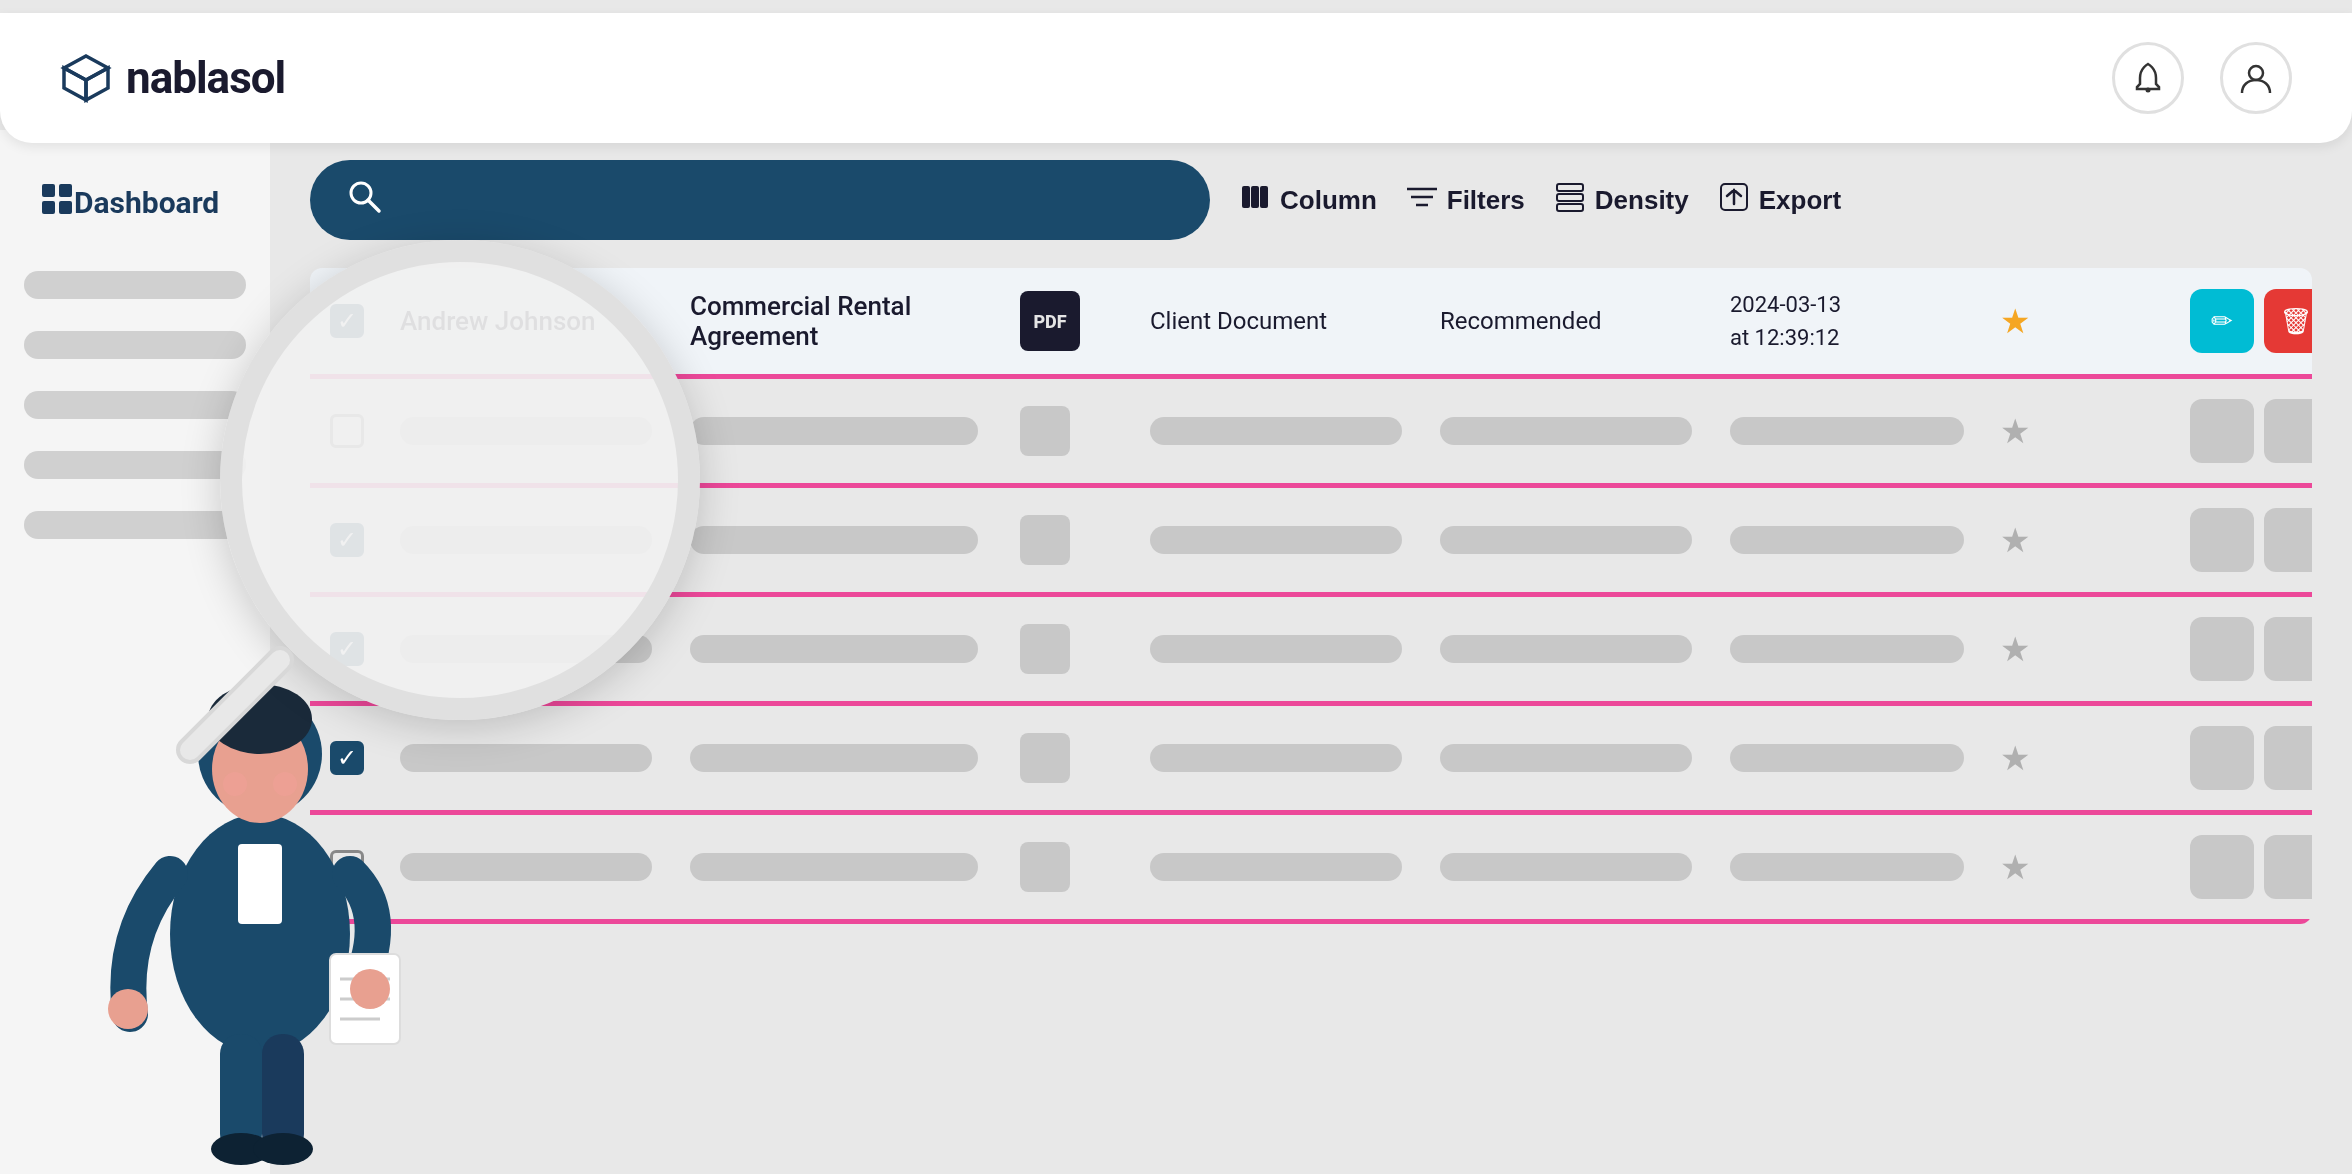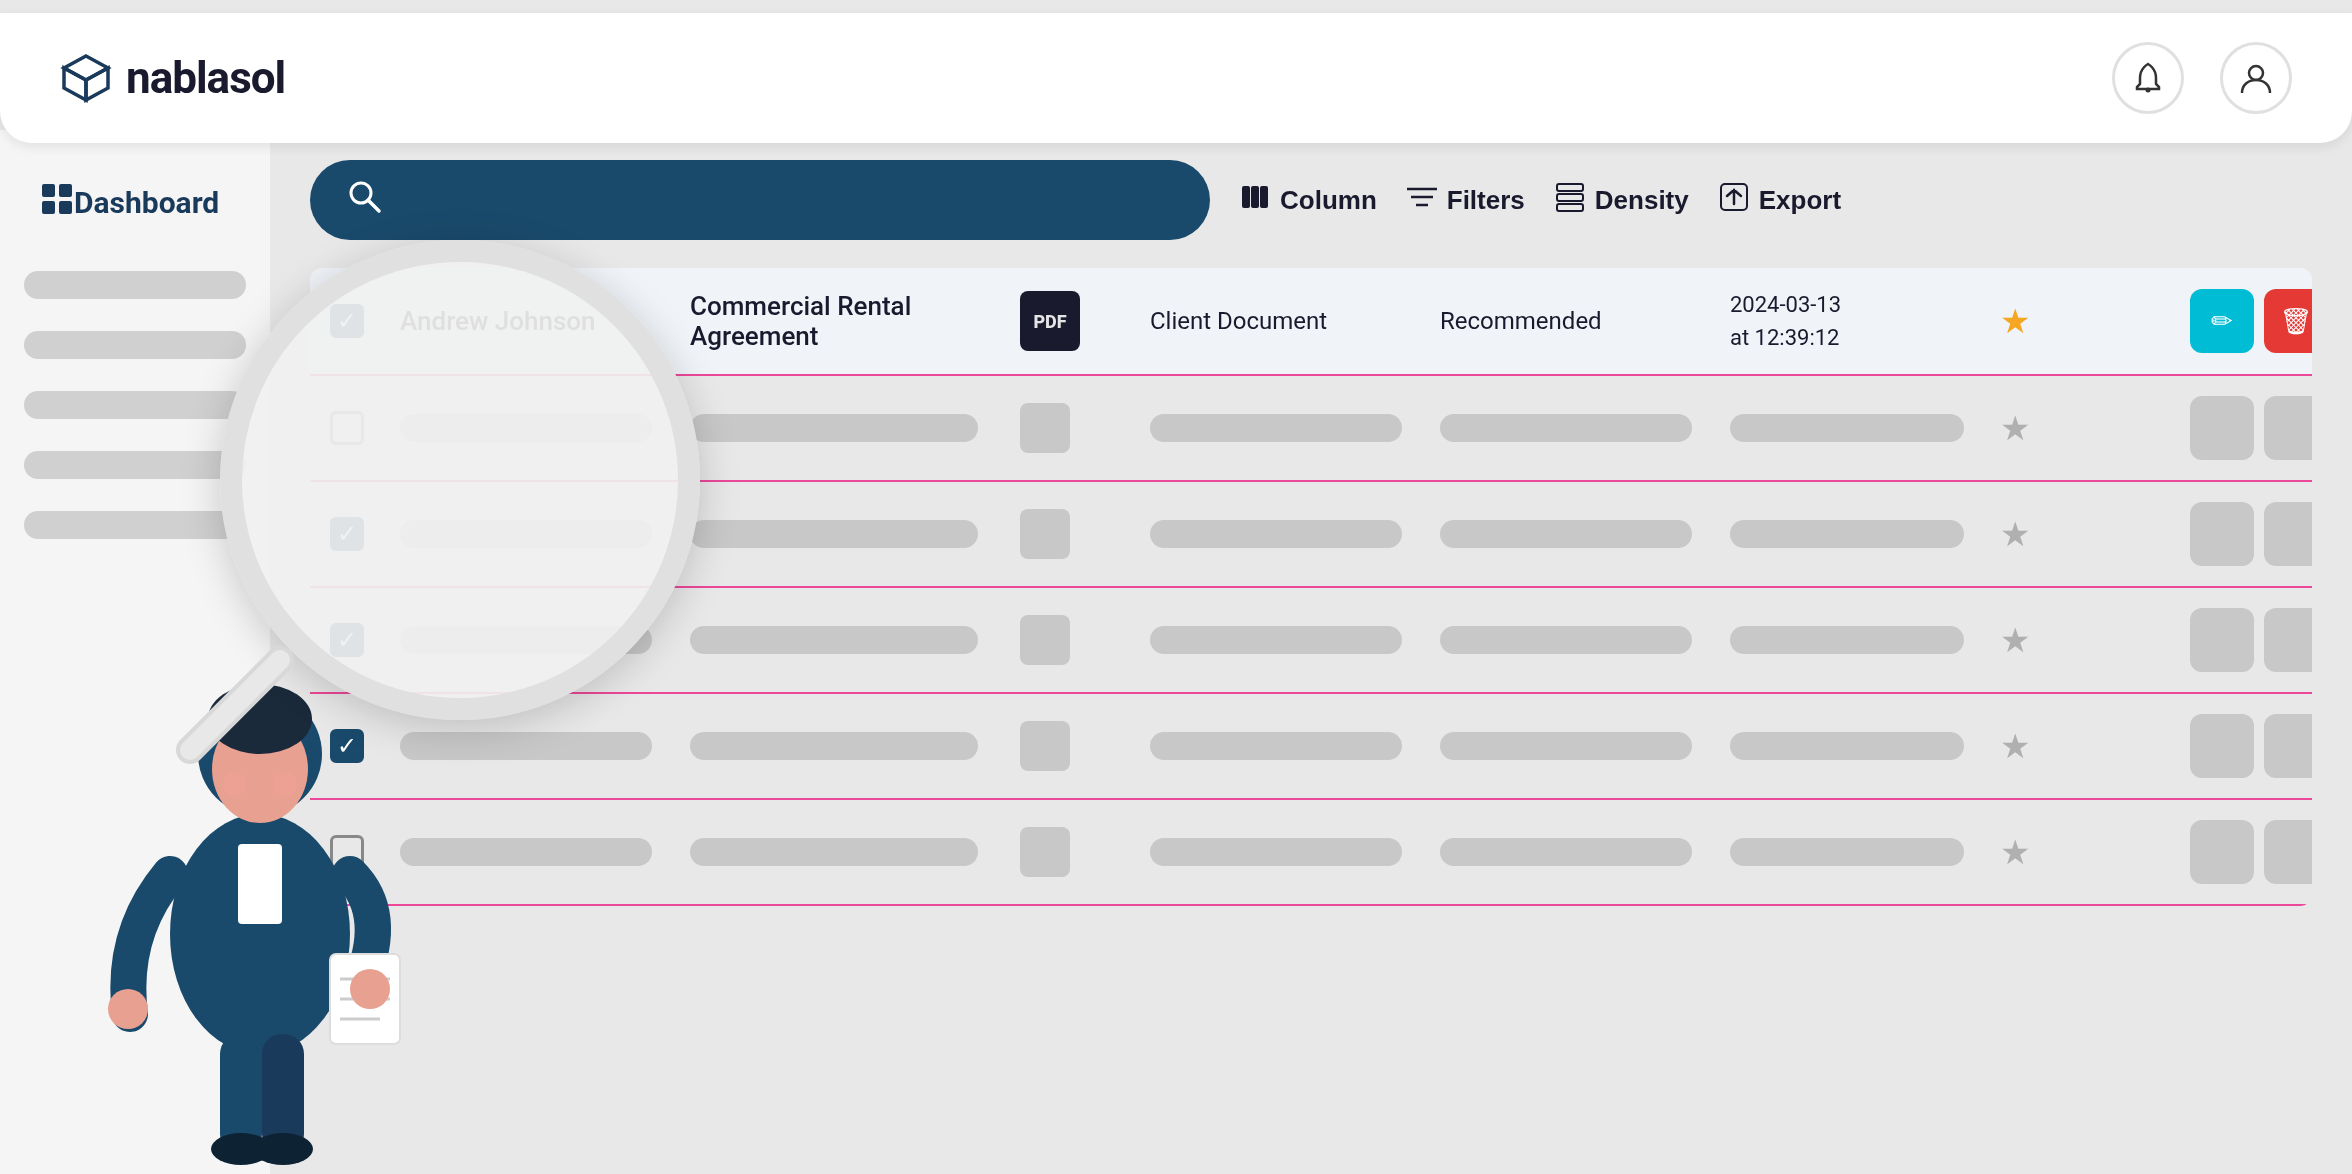--- a/index.html
+++ b/index.html
@@ -172,21 +172,21 @@
       font-weight: 700;
       color: #1a1a2e;
       white-space: nowrap;
     }
     .table-row {
       display: grid;
       grid-template-columns: 60px 280px 320px 120px 280px 280px 260px 180px 160px;
       padding: 20px 20px;
       gap: 10px;
       align-items: center;
-      border-bottom: 2px solid #ec4899;
+      border-bottom: 5px solid #ec4899;
       background: #e8e8e8;
     }
     .table-row.active-row {
       background: #f0f4f8;
     }
     .td {
       font-size: 24px;
       color: #1a1a2e;
     }
     .td-placeholder {

